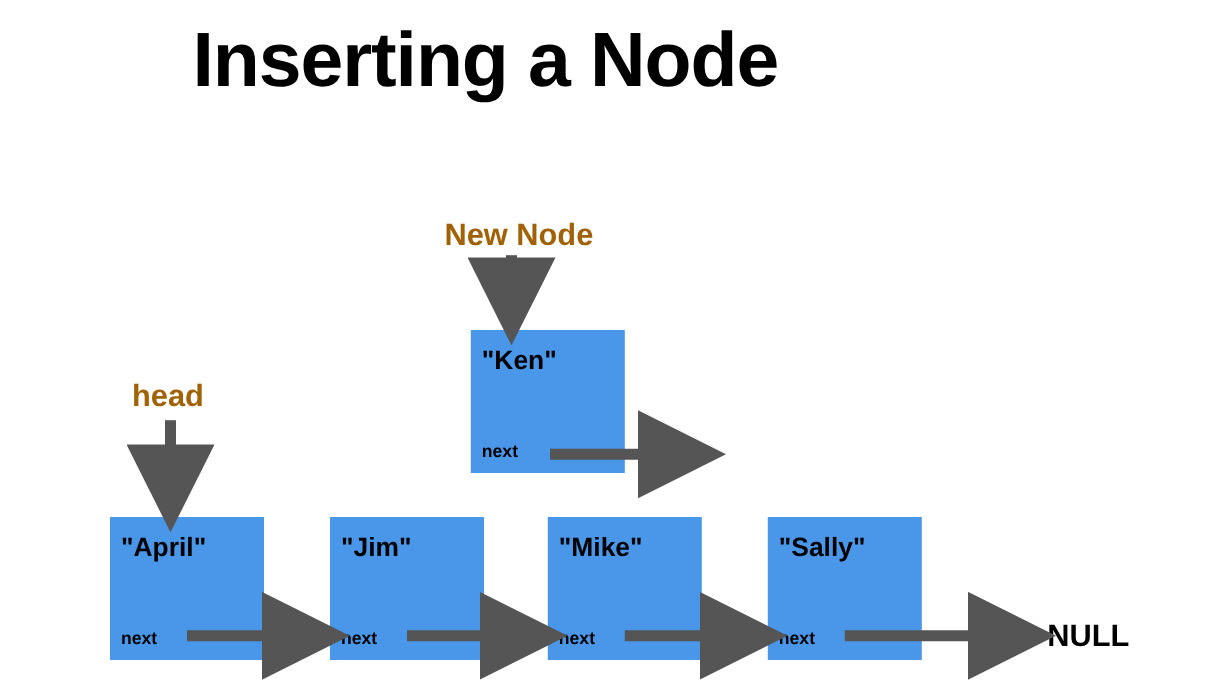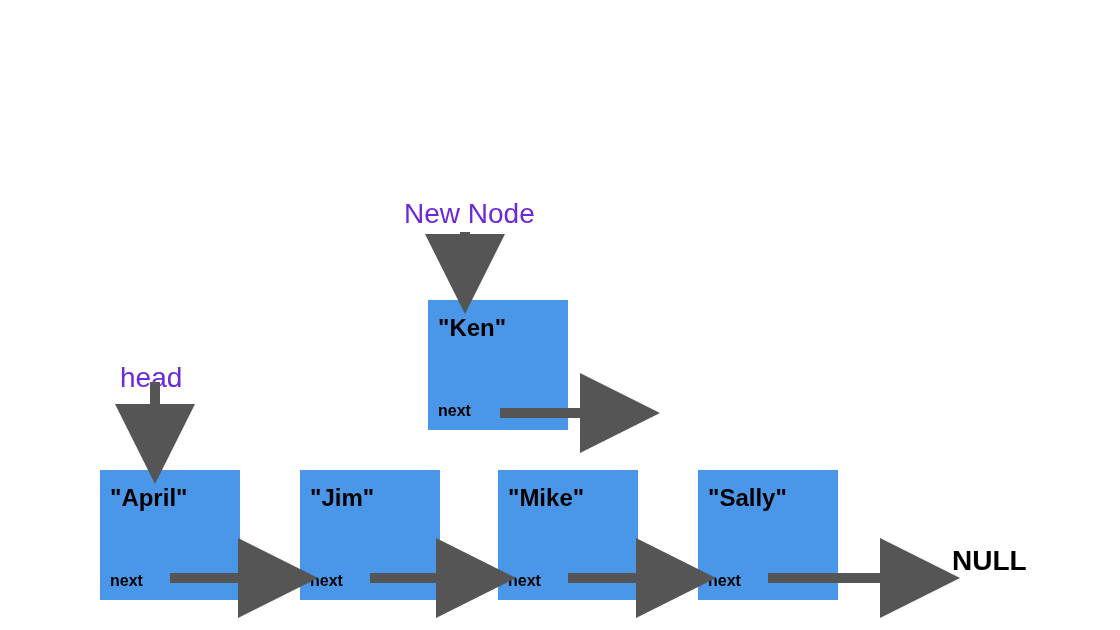--- a/index.html
+++ b/index.html
@@ -17,22 +17,22 @@
     left: 175px;
     font-size: 70px;
     font-weight: 700;
     line-height: 1.15;
     color: #000;
     letter-spacing: -1px;
   }
   .label {
     position: absolute;
     font-size: 28px;
-    font-weight: 400;
-    color: #6d28d9;
+    font-weight: 700;
+    color: #a16207;
   }
   .node {
     position: absolute;
     width: 140px;
     height: 130px;
     background: #4a96e8;
     display: flex;
     flex-direction: column;
     justify-content: space-between;
     padding: 14px 10px 10px 10px;
@@ -55,26 +55,26 @@
   }
   svg.arrow {
     position: absolute;
     overflow: visible;
   }
 </style>
 </head>
 <body>
 
 <div class="title">
-  <br>
+  <span>Inserting a Node</span><br>
 </div>
 
 <div class="label" style="top:198px; left:404px;">New Node</div>
 
-<div class="label" style="top:362px; left:120px;">head</div>
+<div class="label" style="top:344px; left:120px;">head</div>
 
 <div class="node" style="top:300px; left:428px;">
   <div class="name">"Ken"</div>
   <div class="next">next</div>
 </div>
 
 <div class="node" style="top:470px; left:100px;">
   <div class="name">"April"</div>
   <div class="next">next</div>
 </div>
@@ -87,21 +87,21 @@
 <div class="node" style="top:470px; left:498px;">
   <div class="name">"Mike"</div>
   <div class="next">next</div>
 </div>
 
 <div class="node" style="top:470px; left:698px;">
   <div class="name">"Sally"</div>
   <div class="next">next</div>
 </div>
 
-<div class="null-label" style="top:545px; left:952px;">NULL</div>
+<div class="null-label" style="top:562px; left:952px;">NULL</div>
 
 <svg class="arrow" style="top:232px; left:450px;" width="40" height="70">
   <defs>
       <marker id="ah1" markerWidth="8" markerHeight="8" refX="5" refY="4" orient="auto">
         <path d="M0,0 L8,4 L0,8 Z" fill="#555"></path>
       </marker>
     </defs>
   <line x1="15" y1="0" x2="15" y2="52" stroke="#555" stroke-width="10" marker-end="url(#ah1)"></line>
 </svg>
 

